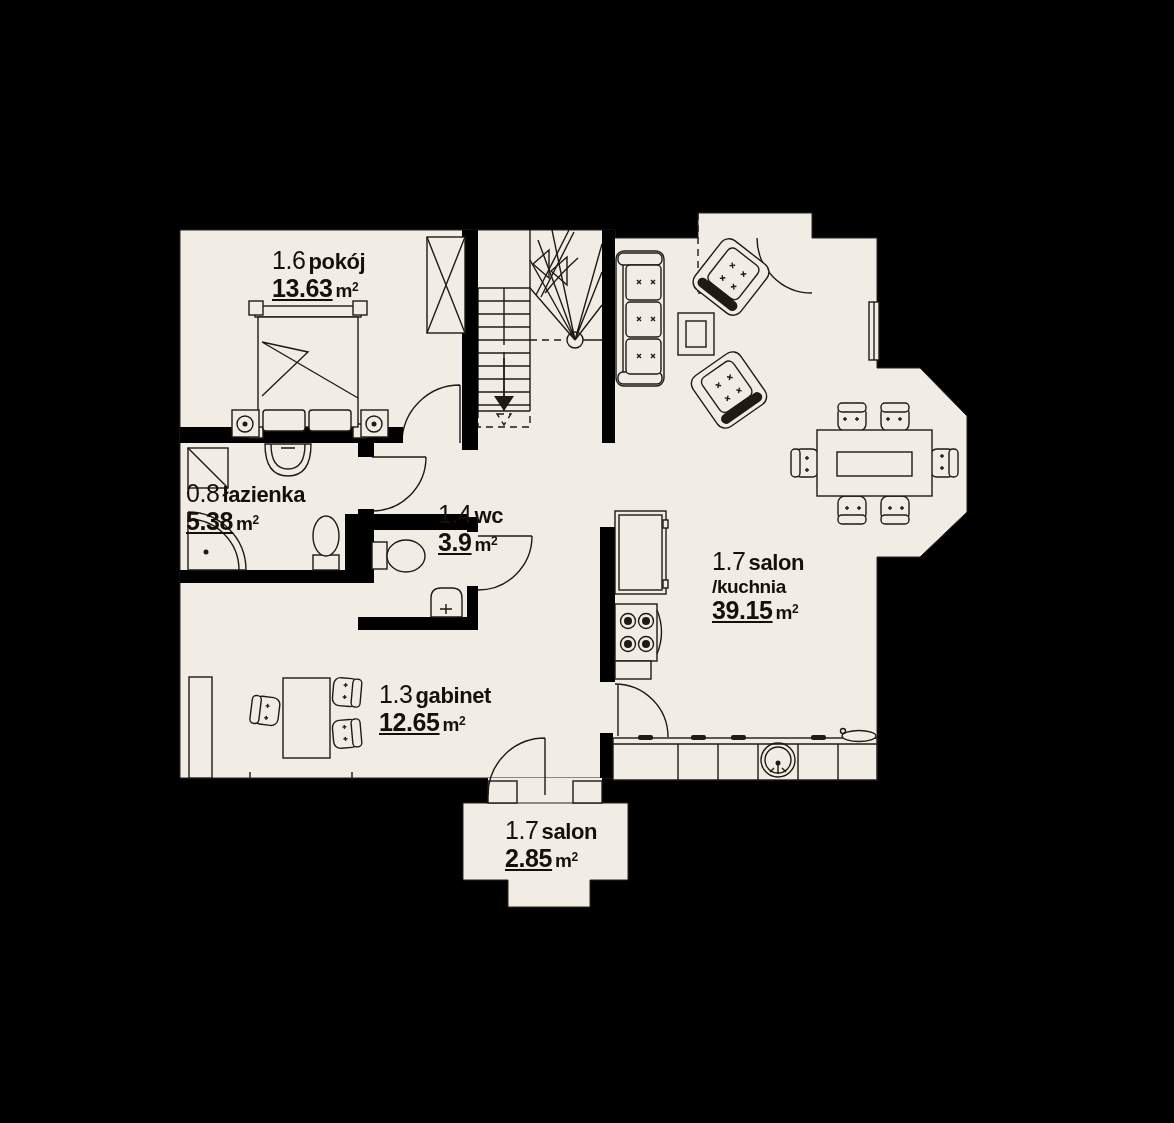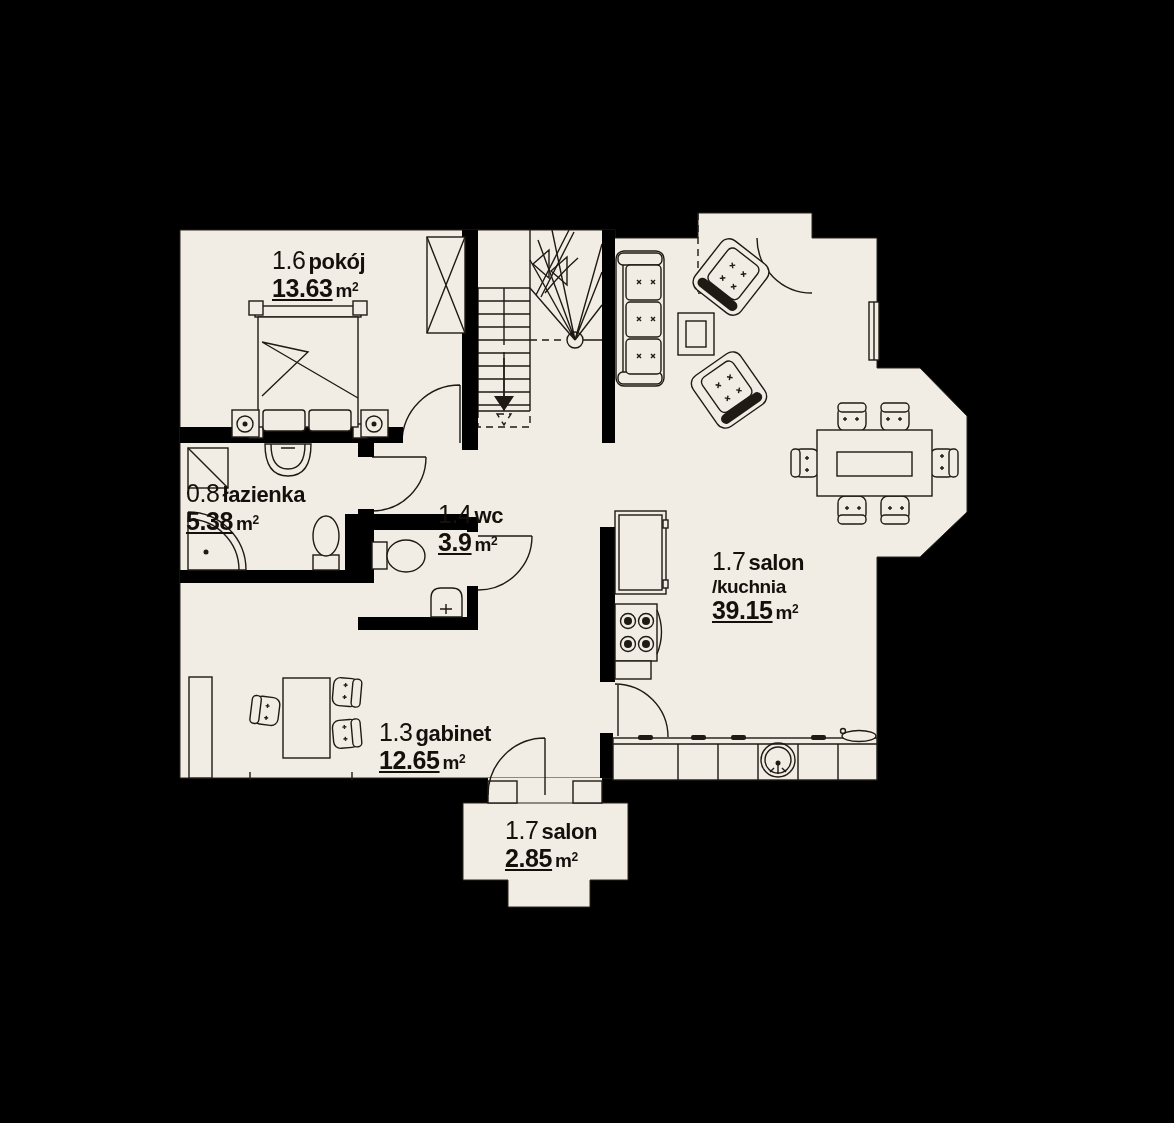--- a/index.html
+++ b/index.html
@@ -253,21 +253,21 @@
   <div class="room-label" style="left:186px;top:481px;">
     <div class="l1"><span class="code">0.8</span><span class="rname">łazienka</span></div>
     <div class="l2"><span class="area">5.38</span><span class="unit">m</span><sup>2</sup></div>
   </div>
 
   <div class="room-label" style="left:438px;top:502px;">
     <div class="l1"><span class="code">1.4</span><span class="rname">wc</span></div>
     <div class="l2"><span class="area">3.9</span><span class="unit">m</span><sup>2</sup></div>
   </div>
 
-  <div class="room-label" style="left:379px;top:720px;">
+  <div class="room-label" style="left:379px;top:682px;">
     <div class="l1"><span class="code">1.3</span><span class="rname">gabinet</span></div>
     <div class="l2"><span class="area">12.65</span><span class="unit">m</span><sup>2</sup></div>
   </div>
 
   <div class="room-label" style="left:712px;top:549px;">
     <div class="l1"><span class="code">1.7</span><span class="rname">salon</span></div>
     <div class="l1b">/kuchnia</div>
     <div class="l2"><span class="area">39.15</span><span class="unit">m</span><sup>2</sup></div>
   </div>
 

